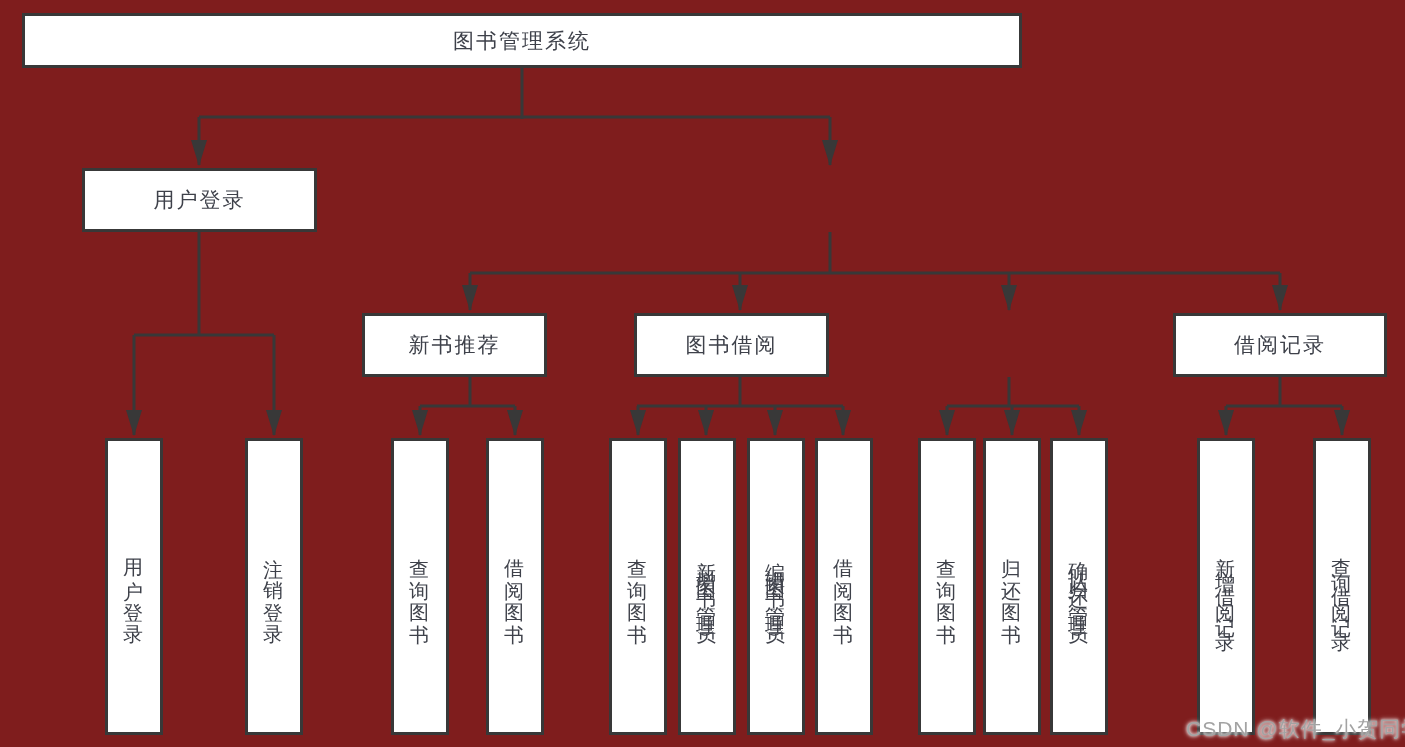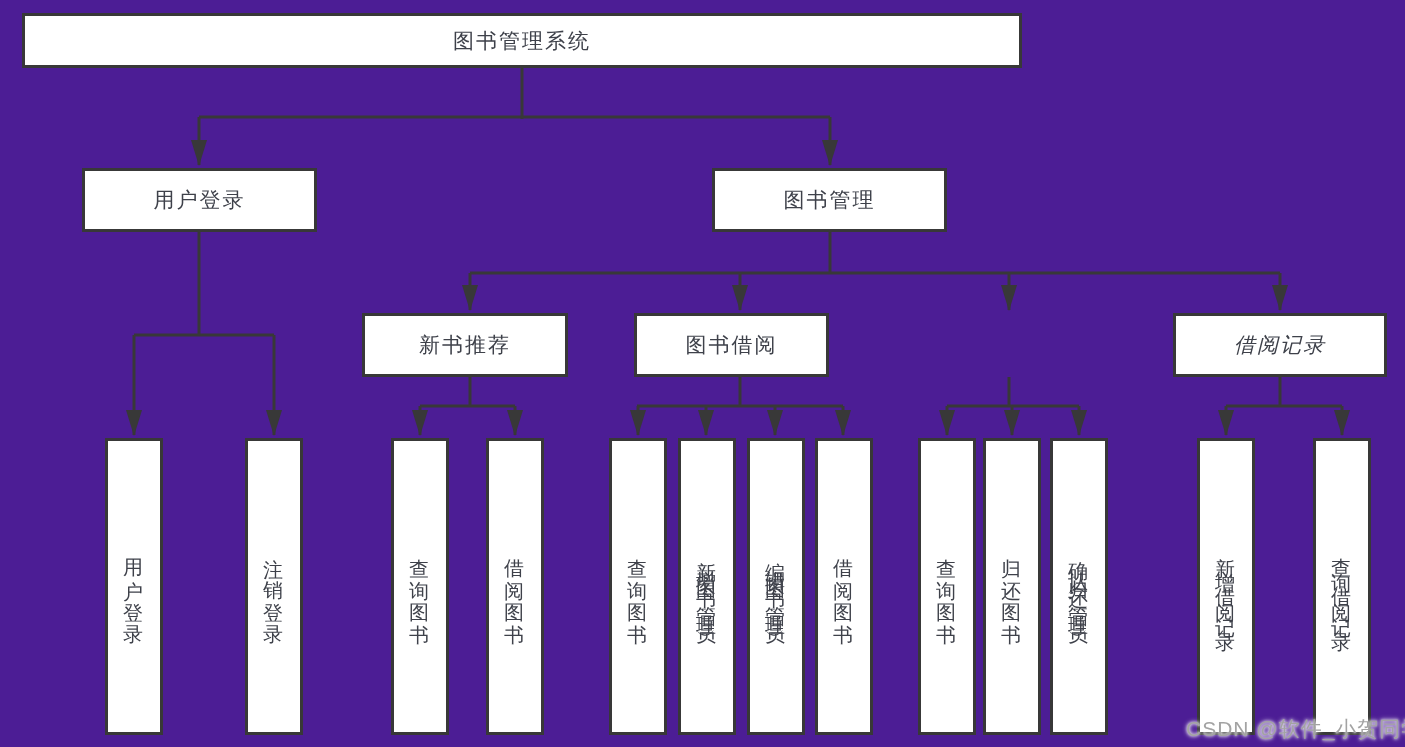--- a/index.html
+++ b/index.html
@@ -5,21 +5,21 @@
   html, body {
     margin: 0;
     padding: 0;
     background: #ffffff;
     font-family: "Liberation Sans", "DejaVu Sans", sans-serif;
   }
   #stage {
     position: relative;
     width: 1405px;
     height: 747px;
-    background: #4c1d95;
+    background: #7f1d1d;
     overflow: hidden;
   }
   #wires {
     position: absolute;
     left: 0;
     top: 0;
     width: 1405px;
     height: 747px;
   }
   .box {
@@ -129,31 +129,28 @@
     </g>
   </svg>
 
   <div class="box root">
     <span class="hlabel">图书管理系统</span>
   </div>
 
   <div class="box lvl1" style="left:82px;">
     <span class="hlabel">用户登录</span>
   </div>
-  <div class="box lvl1" style="left:712px;">
-    <span class="hlabel">图书管理</span>
-  </div>
 
-  <div class="box lvl2" style="left:362px;width:206px;">
+  <div class="box lvl2" style="left:362px;width:185px;">
     <span class="hlabel">新书推荐</span>
   </div>
   <div class="box lvl2" style="left:634px;width:195px;">
     <span class="hlabel">图书借阅</span>
   </div>
-  <div class="box lvl2" style="left:1173px;width:214px;font-style:italic;">
+  <div class="box lvl2" style="left:1173px;width:214px;">
     <span class="hlabel">借阅记录</span>
   </div>
 
   <div class="box leaf" style="left:105px;">
     <span class="vlabel ls4">用户登录</span>
   </div>
   <div class="box leaf" style="left:245px;">
     <span class="vlabel ls4">注销登录</span>
   </div>
 

